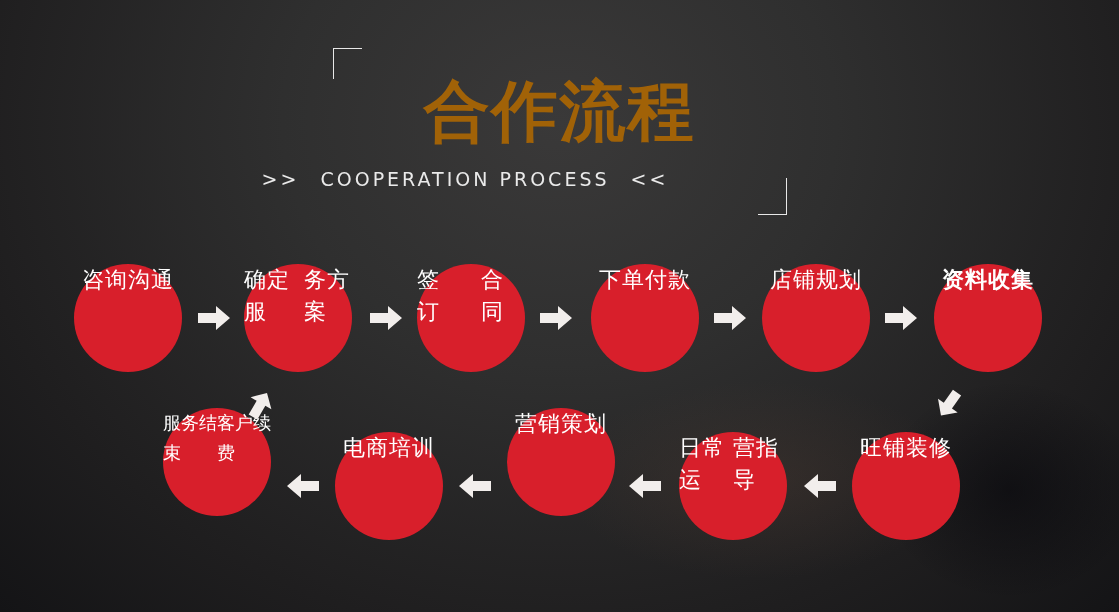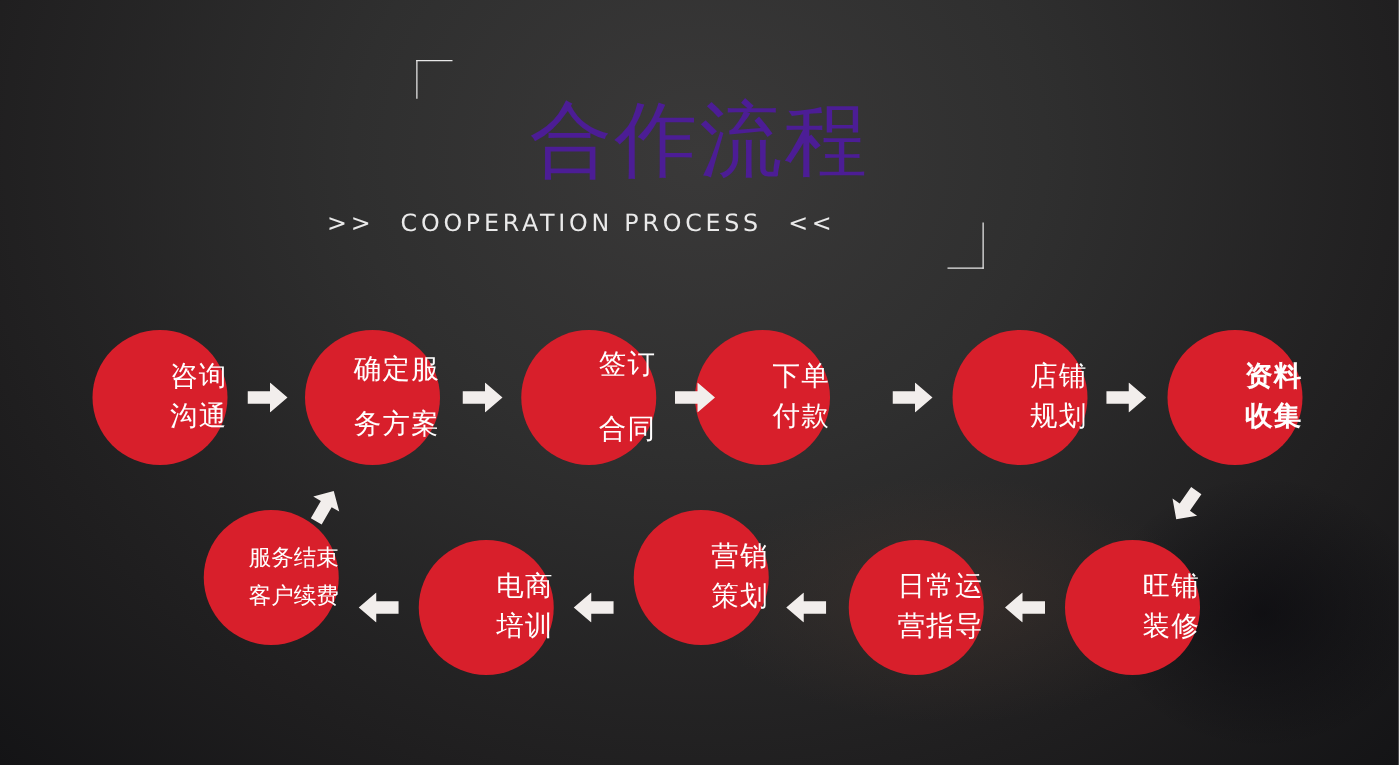--- a/index.html
+++ b/index.html
@@ -7,26 +7,26 @@
     background:radial-gradient(ellipse at 50% 20%, #3a3939 0%, #2f2f2f 35%, #1f1e1f 75%, #141416 100%);
     font-family:"DejaVu Sans","Liberation Sans",sans-serif;}
   .blur1{position:absolute;left:560px;top:380px;width:400px;height:200px;border-radius:50%;
     background:radial-gradient(ellipse, rgba(80,60,50,0.35) 0%, rgba(0,0,0,0) 70%);}
   .blur2{position:absolute;left:880px;top:380px;width:260px;height:220px;border-radius:50%;
     background:radial-gradient(ellipse, rgba(5,5,10,0.55) 0%, rgba(0,0,0,0) 70%);}
   .corner{position:absolute;border-color:#e8e8e8;border-style:solid;}
   .corner-tl{left:333px;top:48px;width:28px;height:30px;border-width:1px 0 0 1px;}
   .corner-br{left:758px;top:178px;width:28px;height:36px;border-width:0 1px 1px 0;}
   .title{position:absolute;left:0;width:1119px;top:72px;text-align:center;
-    color:#4c1d95;font-size:66px;font-weight:normal;letter-spacing:2px;line-height:80px;}
+    color:#a16207;font-size:66px;font-weight:bold;letter-spacing:2px;line-height:80px;}
   .subtitle{position:absolute;left:0;width:930px;top:166px;text-align:center;
     color:#eaeaea;font-size:19px;letter-spacing:3px;line-height:26px;font-family:"DejaVu Sans",sans-serif;}
   .subtitle span{margin:0 6px;}
   .node{position:absolute;width:108px;height:108px;border-radius:50%;background:#d81f2b;
-    display:flex;flex-direction:column;align-items:flex-end;justify-content:center;color:#fff;
+    display:flex;align-items:flex-start;justify-content:center;color:#fff;
     font-size:22px;line-height:32px;letter-spacing:1px;}
   .node.small{font-size:18px;line-height:30px;letter-spacing:0;}
   .arrow{position:absolute;width:34px;height:24px;}
   .arrow svg{display:block;}
 </style>
 </head>
 <body>
 
 <div class="blur1"></div>
 <div class="blur2"></div>
@@ -46,21 +46,21 @@
   <div>沟通</div>
 </div>
 <div class="node" style="left:244px;top:264px;gap:12px;">
   <div>确定服</div>
   <div>务方案</div>
 </div>
 <div class="node" style="left:417px;top:264px;gap:20px;">
   <div>签订</div>
   <div>合同</div>
 </div>
-<div class="node" style="left:556px;top:264px;">
+<div class="node" style="left:591px;top:264px;">
   <div>下单</div>
   <div>付款</div>
 </div>
 <div class="node" style="left:762px;top:264px;">
   <div>店铺</div>
   <div>规划</div>
 </div>
 <div class="node" style="left:934px;top:264px;font-weight:bold;">
   <div>资料</div>
   <div>收集</div>

